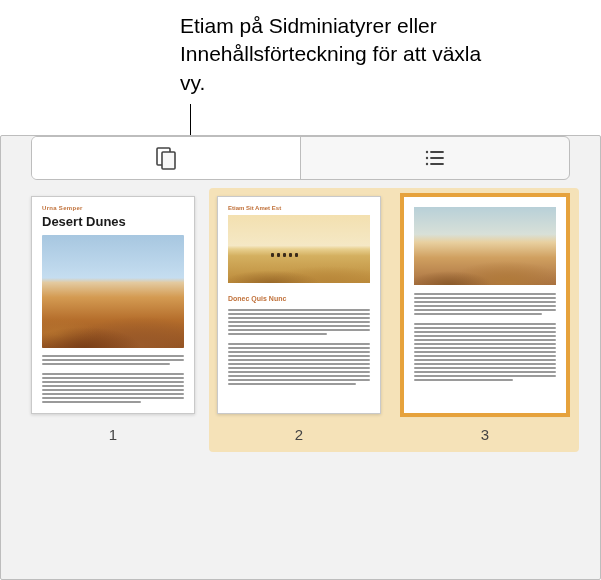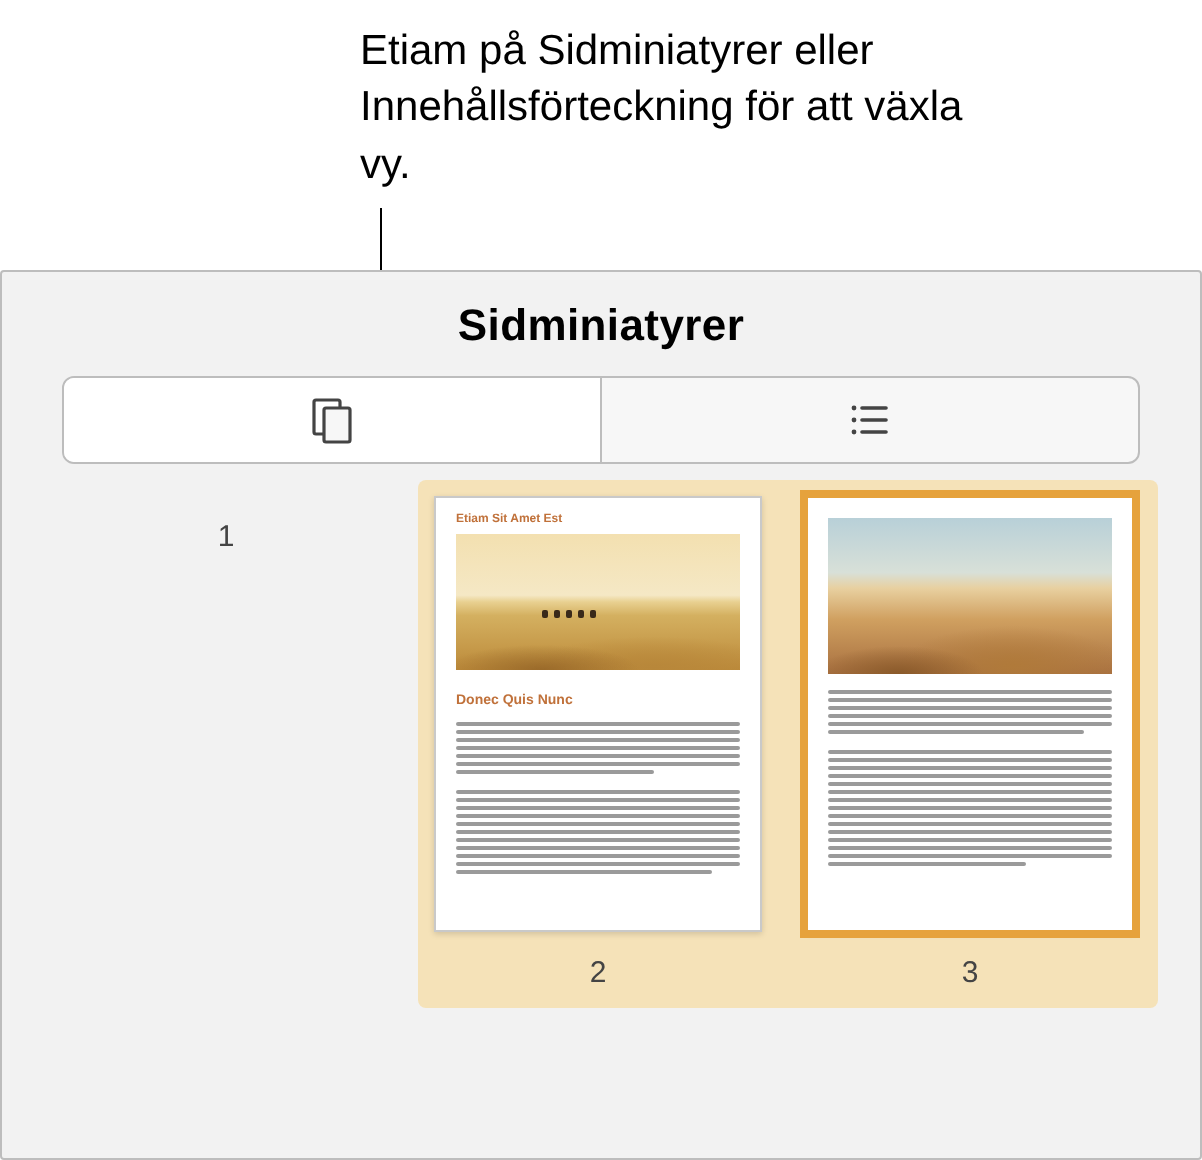--- a/index.html
+++ b/index.html
@@ -175,21 +175,20 @@
   }
   .block-gap { height:4px; }
 </style>
 </head>
 <body>
 
 <div class="callout">Etiam på Sidminiatyrer eller Innehållsförteckning för att växla vy.</div>
 <div class="callout-line"></div>
 
 <div class="panel">
-  <div class="panel-title">Sidminiatyrer</div>
 
   <div class="segmented">
     <div class="segment active">
       <span>
         <svg width="26" height="26" viewBox="0 0 26 26" fill="none" stroke="#444" stroke-width="1.6">
           <rect x="4" y="3" width="13" height="17" rx="1"></rect>
           <rect x="9" y="7" width="13" height="17" rx="1" fill="#f7f7f7"></rect>
         </svg>
       </span>
     </div>
@@ -205,20 +204,39 @@
         </svg>
       </span>
     </div>
   </div>
 
   <div class="thumbs-wrap">
     <div class="section-highlight"></div>
     <div class="thumbs">
 
       <div class="thumb-col">
+        <div class="thumb">
+          <div class="p1-subtitle">Urna Semper</div>
+          <div class="p1-title">Desert Dunes</div>
+          <div class="p1-img"></div>
+          <div class="p1-text">
+            <div class="text-line"></div>
+              <div class="text-line"></div>
+              <div class="text-line med"></div>
+            <div class="block-gap"></div>
+            <div class="text-line"></div>
+              <div class="text-line"></div>
+              <div class="text-line"></div>
+            <div class="text-line"></div>
+              <div class="text-line"></div>
+              <div class="text-line"></div>
+            <div class="text-line"></div>
+              <div class="text-line short"></div>
+          </div>
+        </div>
         <div class="thumb-num">1</div>
       </div>
 
       <div class="thumb-col">
         <div class="thumb">
           <div class="p2-subtitle">Etiam Sit Amet Est</div>
           <div class="p2-img">
             <div class="p2-caravan">
                 <span></span>
                 <span></span>

